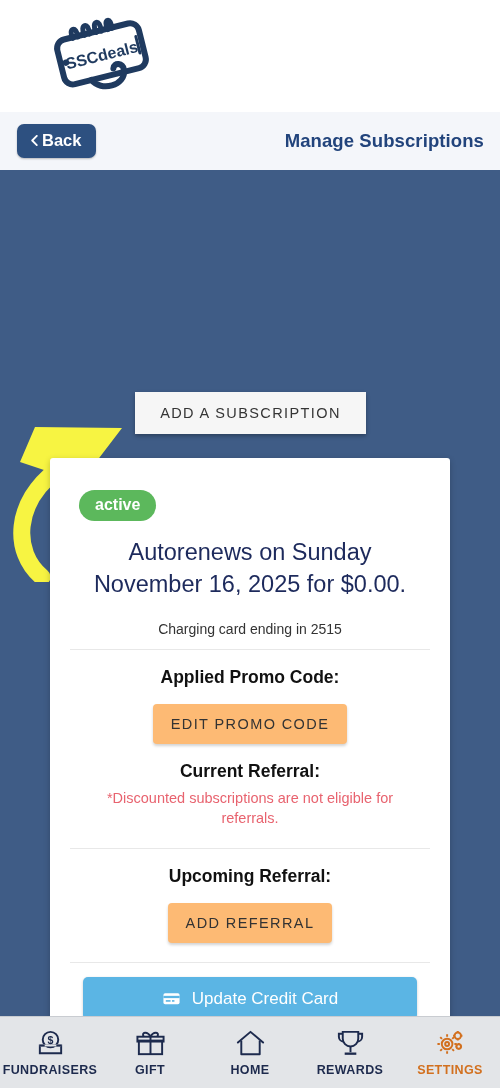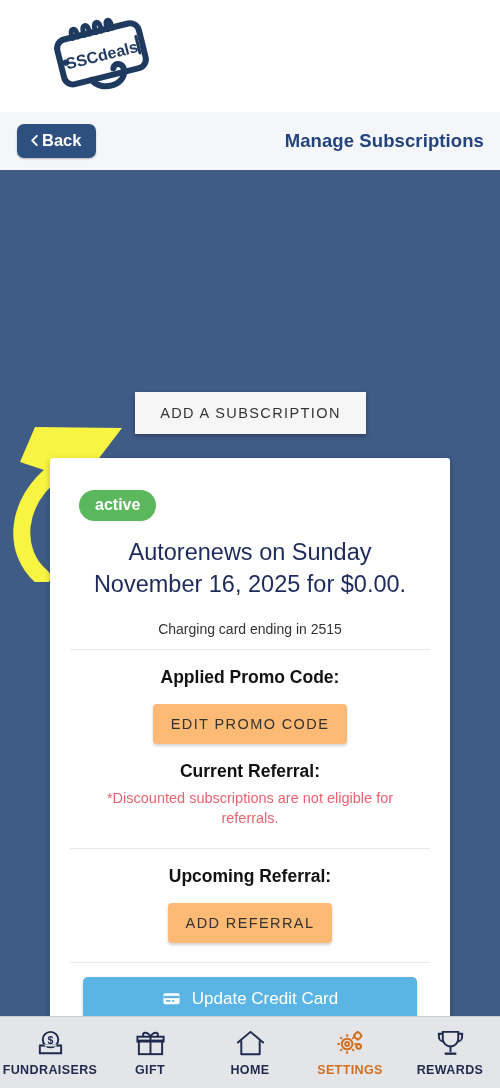--- a/index.html
+++ b/index.html
@@ -251,41 +251,41 @@
     </div>
 
     <div class="nav-item">
       <svg class="nav-ico" viewBox="0 0 32 32">
         <path d="M3 15 L16 4 L29 15" fill="none" stroke="#1d2a4d" stroke-width="2" stroke-linecap="round" stroke-linejoin="round"></path>
         <path d="M6.5 13 V27 h19 V13" fill="none" stroke="#1d2a4d" stroke-width="2" stroke-linejoin="round"></path>
       </svg>
       <span class="nav-lbl">HOME</span>
     </div>
 
+    <div class="nav-item">
+      <svg class="nav-ico" viewBox="0 0 32 32">
+        <path d="M8 4 h16 v7 a8 8 0 0 1 -16 0 z" fill="none" stroke="#1d2a4d" stroke-width="2"></path>
+        <path d="M8 6 H4 v3 a5 5 0 0 0 5 5" fill="none" stroke="#1d2a4d" stroke-width="2"></path>
+        <path d="M24 6 h4 v3 a5 5 0 0 1 -5 5" fill="none" stroke="#1d2a4d" stroke-width="2"></path>
+        <line x1="16" y1="19" x2="16" y2="25" stroke="#1d2a4d" stroke-width="2"></line>
+        <line x1="10" y1="26.5" x2="22" y2="26.5" stroke="#1d2a4d" stroke-width="2.4"></line>
+      </svg>
+      <span class="nav-lbl">REWARDS</span>
+    </div>
+
     <div class="nav-item active">
       <svg class="nav-ico" viewBox="0 0 32 32">
         <g fill="none" stroke="#d2701f" stroke-width="2">
           <circle cx="12.5" cy="16.5" r="5.5"></circle>
           <circle cx="12.5" cy="16.5" r="2"></circle>
           <path d="M12.5 9 v-2.5 M12.5 24 v2.5 M20 16.5 h2.5 M2.5 16.5 h2.5
                    M17.8 11.2 l1.8 -1.8 M5.4 23.6 l1.8 -1.8 M17.8 21.8 l1.8 1.8 M5.4 9.4 l1.8 1.8"></path>
           <circle cx="23.5" cy="8" r="3.3"></circle>
           <path d="M23.5 3.2 v1.5 M23.5 11.3 v1.5 M28.3 8 h-1.5 M20.2 8 h-1.5"></path>
           <circle cx="24.5" cy="19" r="2.3"></circle>
           <path d="M24.5 15.6 v1.1 M24.5 21.3 v1.1 M27.9 19 h-1.1 M22.2 19 h-1.1"></path>
         </g>
       </svg>
       <span class="nav-lbl">SETTINGS</span>
     </div>
 
-    <div class="nav-item">
-      <svg class="nav-ico" viewBox="0 0 32 32">
-        <path d="M8 4 h16 v7 a8 8 0 0 1 -16 0 z" fill="none" stroke="#1d2a4d" stroke-width="2"></path>
-        <path d="M8 6 H4 v3 a5 5 0 0 0 5 5" fill="none" stroke="#1d2a4d" stroke-width="2"></path>
-        <path d="M24 6 h4 v3 a5 5 0 0 1 -5 5" fill="none" stroke="#1d2a4d" stroke-width="2"></path>
-        <line x1="16" y1="19" x2="16" y2="25" stroke="#1d2a4d" stroke-width="2"></line>
-        <line x1="10" y1="26.5" x2="22" y2="26.5" stroke="#1d2a4d" stroke-width="2.4"></line>
-      </svg>
-      <span class="nav-lbl">REWARDS</span>
-    </div>
-
   </div>
 </div>
 
 </body></html>

